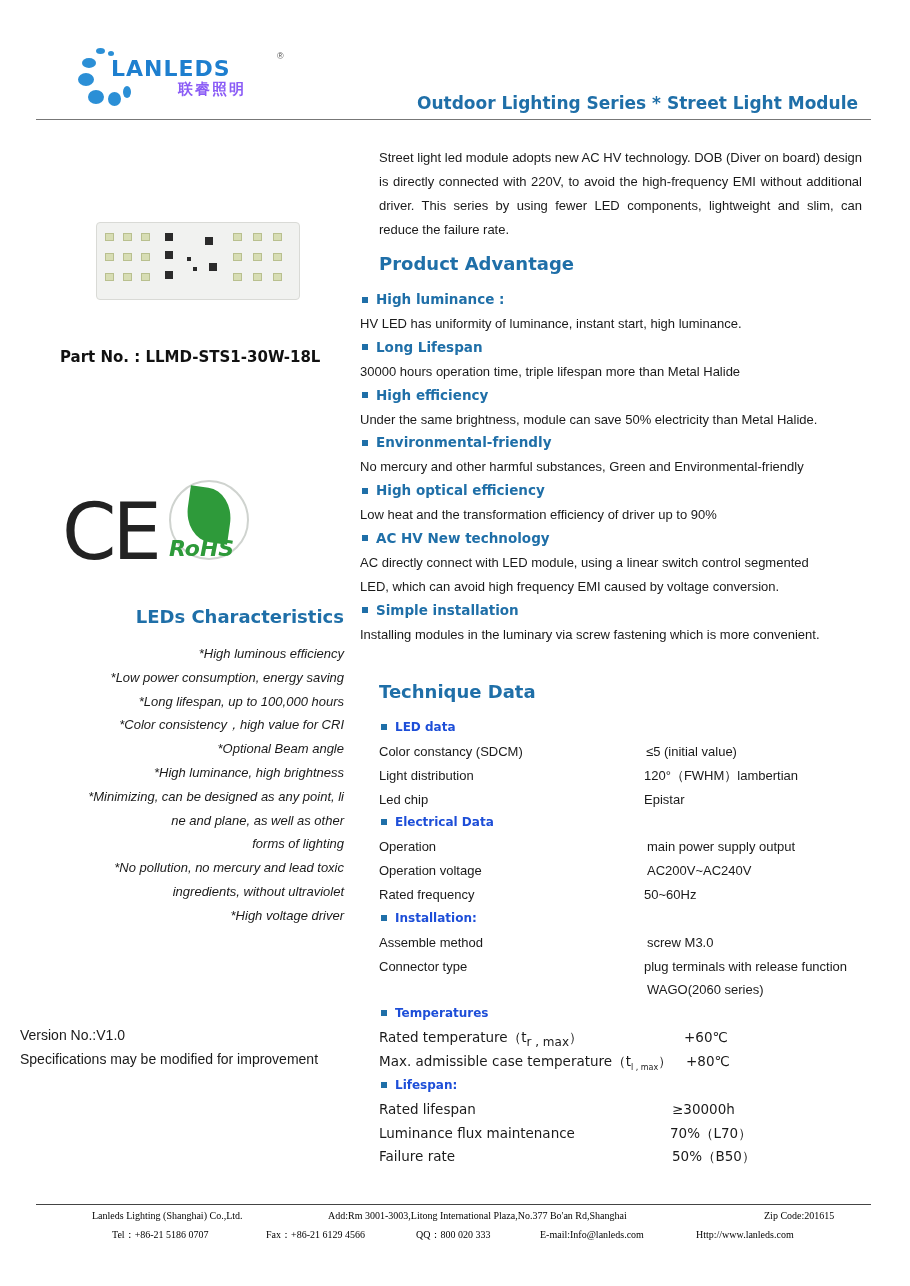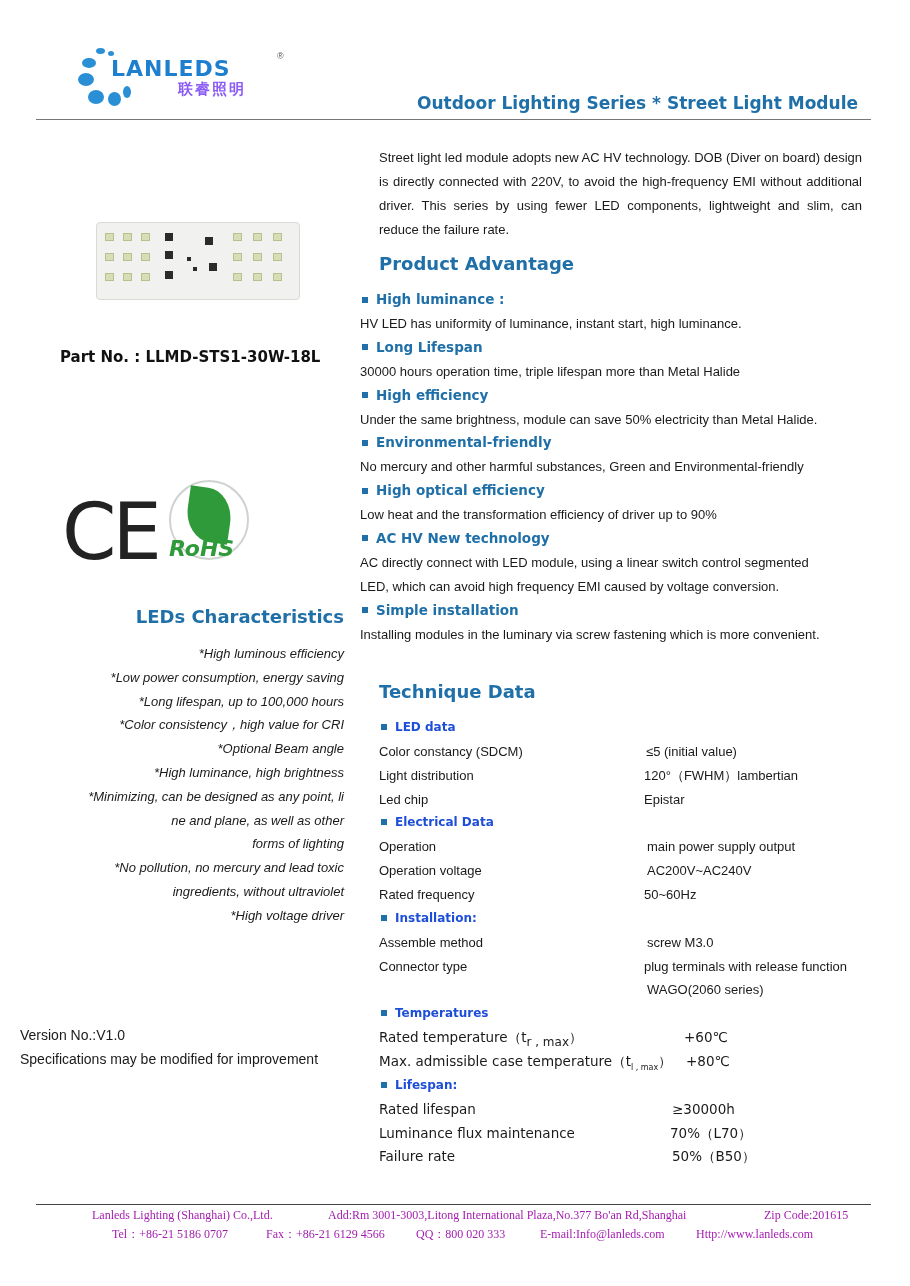--- a/index.html
+++ b/index.html
@@ -41,21 +41,21 @@
   .td-title { left:379px; top:681px; }
   .td { left:379px; top:716px; width:490px; font-size:13px; }
   .td .sub { font-family:"DejaVu Sans", sans-serif; font-weight:bold; color:#1d4ed8; font-size:12px; height:24px; line-height:22px; }
   .td .sub .sq { display:inline-block; width:6px; height:6px; background:#1f6fa8; margin:0 8px 1px 2px; vertical-align:middle; }
   .td .row { position:relative; height:23.8px; line-height:23.8px; white-space:nowrap; }
   .td .row .k { position:absolute; left:0; }
   .td .row .v { position:absolute; }
   .td .row.alt { font-family:"DejaVu Sans", sans-serif; font-size:13.5px; }
   
   .footer-line { left:36px; top:1204px; width:835px; height:1px; background:#444; }
-  .footer { left:36px; top:1206px; width:835px; font-family:"Liberation Serif", serif; font-size:12px; color:#a21caf; }
+  .footer { left:36px; top:1206px; width:835px; font-family:"Liberation Serif", serif; font-size:10px; color:#000000; }
   .footer .l1, .footer .l2 { position:relative; height:19px; line-height:19px; white-space:nowrap; }
   .footer span { position:absolute; }
 </style>
 </head>
 <body>
 
 <div class="abs logo">
   <div class="dot" style="left:18px;top:2px;width:9px;height:6px;"></div>
   <div class="dot" style="left:30px;top:5px;width:6px;height:5px;"></div>
   <div class="dot" style="left:4px;top:12px;width:14px;height:10px;"></div>

